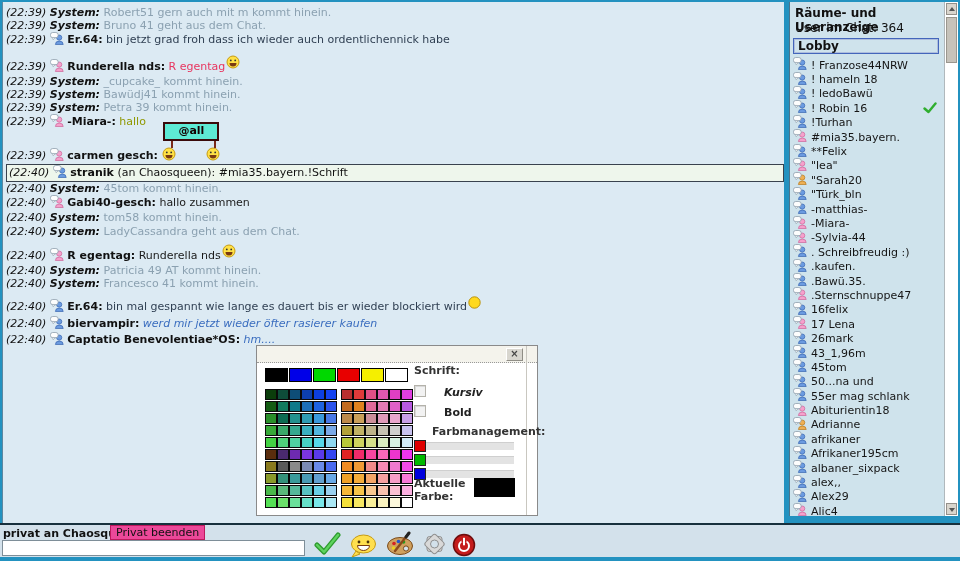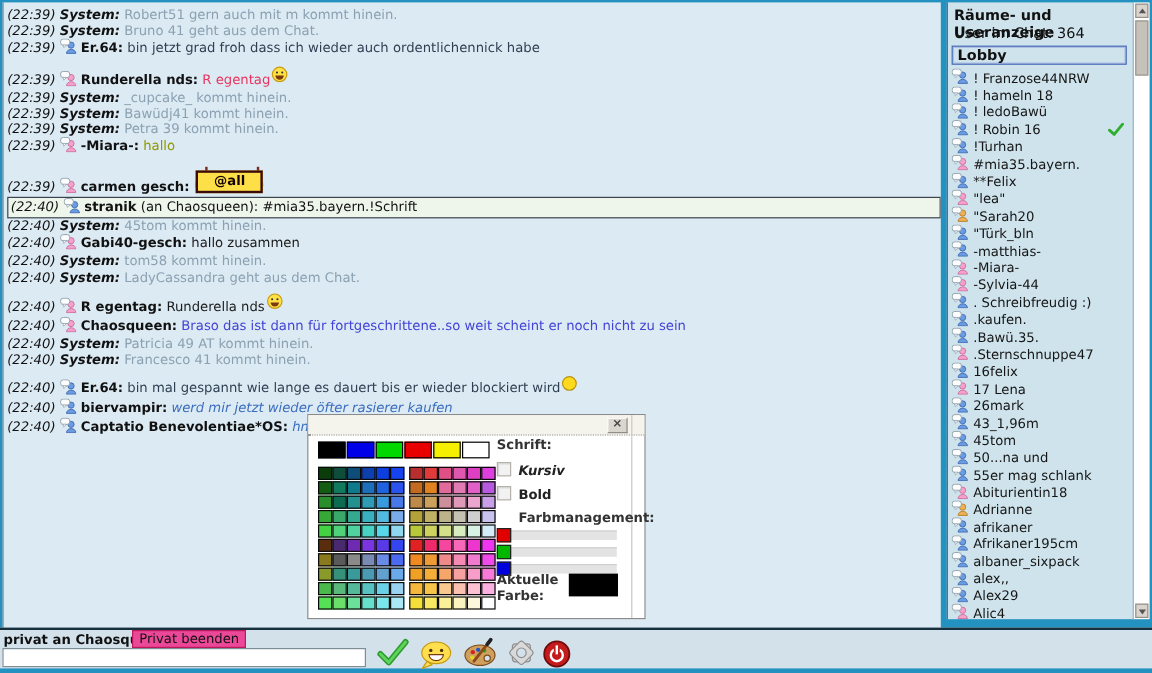--- a/index.html
+++ b/index.html
@@ -26,22 +26,22 @@
   .private{
     border:1px solid #39424e;background:#eef6ec;width:778px;
     box-sizing:border-box;padding:0 2px;
   }
   .banner-line{margin-top:17px;}
   .banner-wrap{display:inline-block;position:relative;width:60px;height:13px;vertical-align:-2px;}
   .bw-smiley{position:absolute;top:-1px;}
   .stick{position:absolute;width:2px;height:9px;background:#7a2a1a;top:-9px;}
   .atall{
     position:absolute;left:2px;top:-26px;width:52px;height:15px;
-    background:#fde047;border:2px solid #3a0a0a;color:#140000;
-    font-weight:bold;font-size:11px;text-align:center;line-height:14px;margin-top:20px;
+    background:#5eead4;border:2px solid #3a0a0a;color:#140000;
+    font-weight:bold;font-size:11px;text-align:center;line-height:14px;
   }
   .uicon{display:inline-block;vertical-align:-2px;}
   .emoji{display:inline-block;vertical-align:1px;margin-left:1px;}
   
   #color-dialog{
     position:absolute;left:256px;top:345px;width:282px;height:171px;
     background:#ffffff;border:1px solid #8a8a8a;box-sizing:border-box;z-index:5;
   }
   .dlg-titlebar{
     position:absolute;left:0;top:0;right:0;height:16px;background:#f4f3ec;
@@ -60,21 +60,21 @@
   #palette-grid{position:absolute;left:8px;top:39px;}
   .prow{height:11px;margin-bottom:1px;white-space:nowrap;}
   .prow span{display:inline-block;width:10px;height:9px;border:1px solid #0a0a0a;box-sizing:content-box;}
   .prow span.midgap{margin-left:4px;}
   .dlg-label{position:absolute;font-size:11px;color:#333;font-weight:bold;}
   .chk-row{position:absolute;height:12px;}
   .chk{
     display:inline-block;width:10px;height:10px;background:#f2f2f2;
     border:1px solid #b4b2aa;box-shadow:inset 1px 1px 0 #d8d8d8;vertical-align:-1px;
   }
-  .chk-label{font-size:11px;color:#222;margin-left:6px;}
+  .chk-label{font-size:11px;color:#222;margin-left:18px;}
   .chk-label.it{font-style:italic;font-weight:bold;}
   .chk-label.bd{font-weight:bold;}
   #sliders{position:absolute;left:157px;top:94px;width:101px;}
   .slider-row{position:relative;height:14px;}
   .slider-track{position:absolute;left:0;top:2px;width:100px;height:7px;background:#e3e3e3;border-top:1px solid #cfcfcf;}
   .slider-handle{position:absolute;left:0;top:0;width:10px;height:10px;border:1px solid #222;}
   #current-swatch{position:absolute;left:217px;top:132px;width:41px;height:19px;background:#000;}
   .wrap-label{font-weight:bold;white-space:normal;line-height:13px;}
   
   #sidebar{
@@ -197,26 +197,20 @@
             <circle cx="9.2" cy="5.6" r="2.6" fill="#f6a0cc" stroke="#cc6699" stroke-width="0.7"></circle>
             <path d="M5.4 12.5 a3.9 3.4 0 0 1 7.8 0 z" fill="#f6a0cc" stroke="#cc6699" stroke-width="0.7"></path>
             <rect x="0.5" y="0.5" width="7.6" height="5.2" rx="2.2" fill="#fdfdfd" stroke="#8fa0ad" stroke-width="0.8"></rect>
             <path d="M2.6 5.4 l0.5 2.4 l2.4 -2.2 z" fill="#fdfdfd" stroke="#8fa0ad" stroke-width="0.6"></path>
           </svg></span> <span class="uname">R egentag:</span> <span style="color:#1a1a1a">Runderella nds</span><span class="emoji "><svg width="14" height="14" viewBox="0 0 14 14">
             <circle cx="7" cy="7" r="6" fill="#ffe145" stroke="#c79b12"></circle>
             <circle cx="4.8" cy="5.4" r="0.9" fill="#333"></circle>
             <circle cx="9.2" cy="5.4" r="0.9" fill="#333"></circle>
             <path d="M3.5 8 a3.5 3.5 0 0 0 7 0 z" fill="#7a3a10"></path>
           </svg></span></div>
-      <div class="msg"><span class="time">(22:40)</span> <span class="uicon"><svg width="14" height="13" viewBox="0 0 14 13">
-            <circle cx="9.2" cy="5.6" r="2.6" fill="#f6a0cc" stroke="#cc6699" stroke-width="0.7"></circle>
-            <path d="M5.4 12.5 a3.9 3.4 0 0 1 7.8 0 z" fill="#f6a0cc" stroke="#cc6699" stroke-width="0.7"></path>
-            <rect x="0.5" y="0.5" width="7.6" height="5.2" rx="2.2" fill="#fdfdfd" stroke="#8fa0ad" stroke-width="0.8"></rect>
-            <path d="M2.6 5.4 l0.5 2.4 l2.4 -2.2 z" fill="#fdfdfd" stroke="#8fa0ad" stroke-width="0.6"></path>
-          </svg></span> <span class="uname">Chaosqueen:</span> <span style="color:#4343d6">Braso das ist dann für fortgeschrittene..so weit scheint er noch nicht zu sein</span></div>
       <div class="msg"><span class="time">(22:40)</span> <span class="sysname">System:</span> <span class="sysbody">Patricia 49 AT kommt hinein.</span></div>
       <div class="msg"><span class="time">(22:40)</span> <span class="sysname">System:</span> <span class="sysbody">Francesco 41 kommt hinein.</span></div>
       <div class="msg gap"><span class="time">(22:40)</span> <span class="uicon"><svg width="14" height="13" viewBox="0 0 14 13">
             <circle cx="9.2" cy="5.6" r="2.6" fill="#6b9be0" stroke="#3a66b0" stroke-width="0.7"></circle>
             <path d="M5.4 12.5 a3.9 3.4 0 0 1 7.8 0 z" fill="#6b9be0" stroke="#3a66b0" stroke-width="0.7"></path>
             <rect x="0.5" y="0.5" width="7.6" height="5.2" rx="2.2" fill="#fdfdfd" stroke="#8fa0ad" stroke-width="0.8"></rect>
             <path d="M2.6 5.4 l0.5 2.4 l2.4 -2.2 z" fill="#fdfdfd" stroke="#8fa0ad" stroke-width="0.6"></path>
           </svg></span> <span class="uname">Er.64:</span> <span style="color:#2f3f52">bin mal gespannt wie lange es dauert bis er wieder blockiert wird</span><span class="emoji "><svg width="13" height="13" viewBox="0 0 13 13">
             <circle cx="6.5" cy="6.5" r="5.7" fill="#ffd91e" stroke="#b89210"></circle>
           </svg></span></div>

